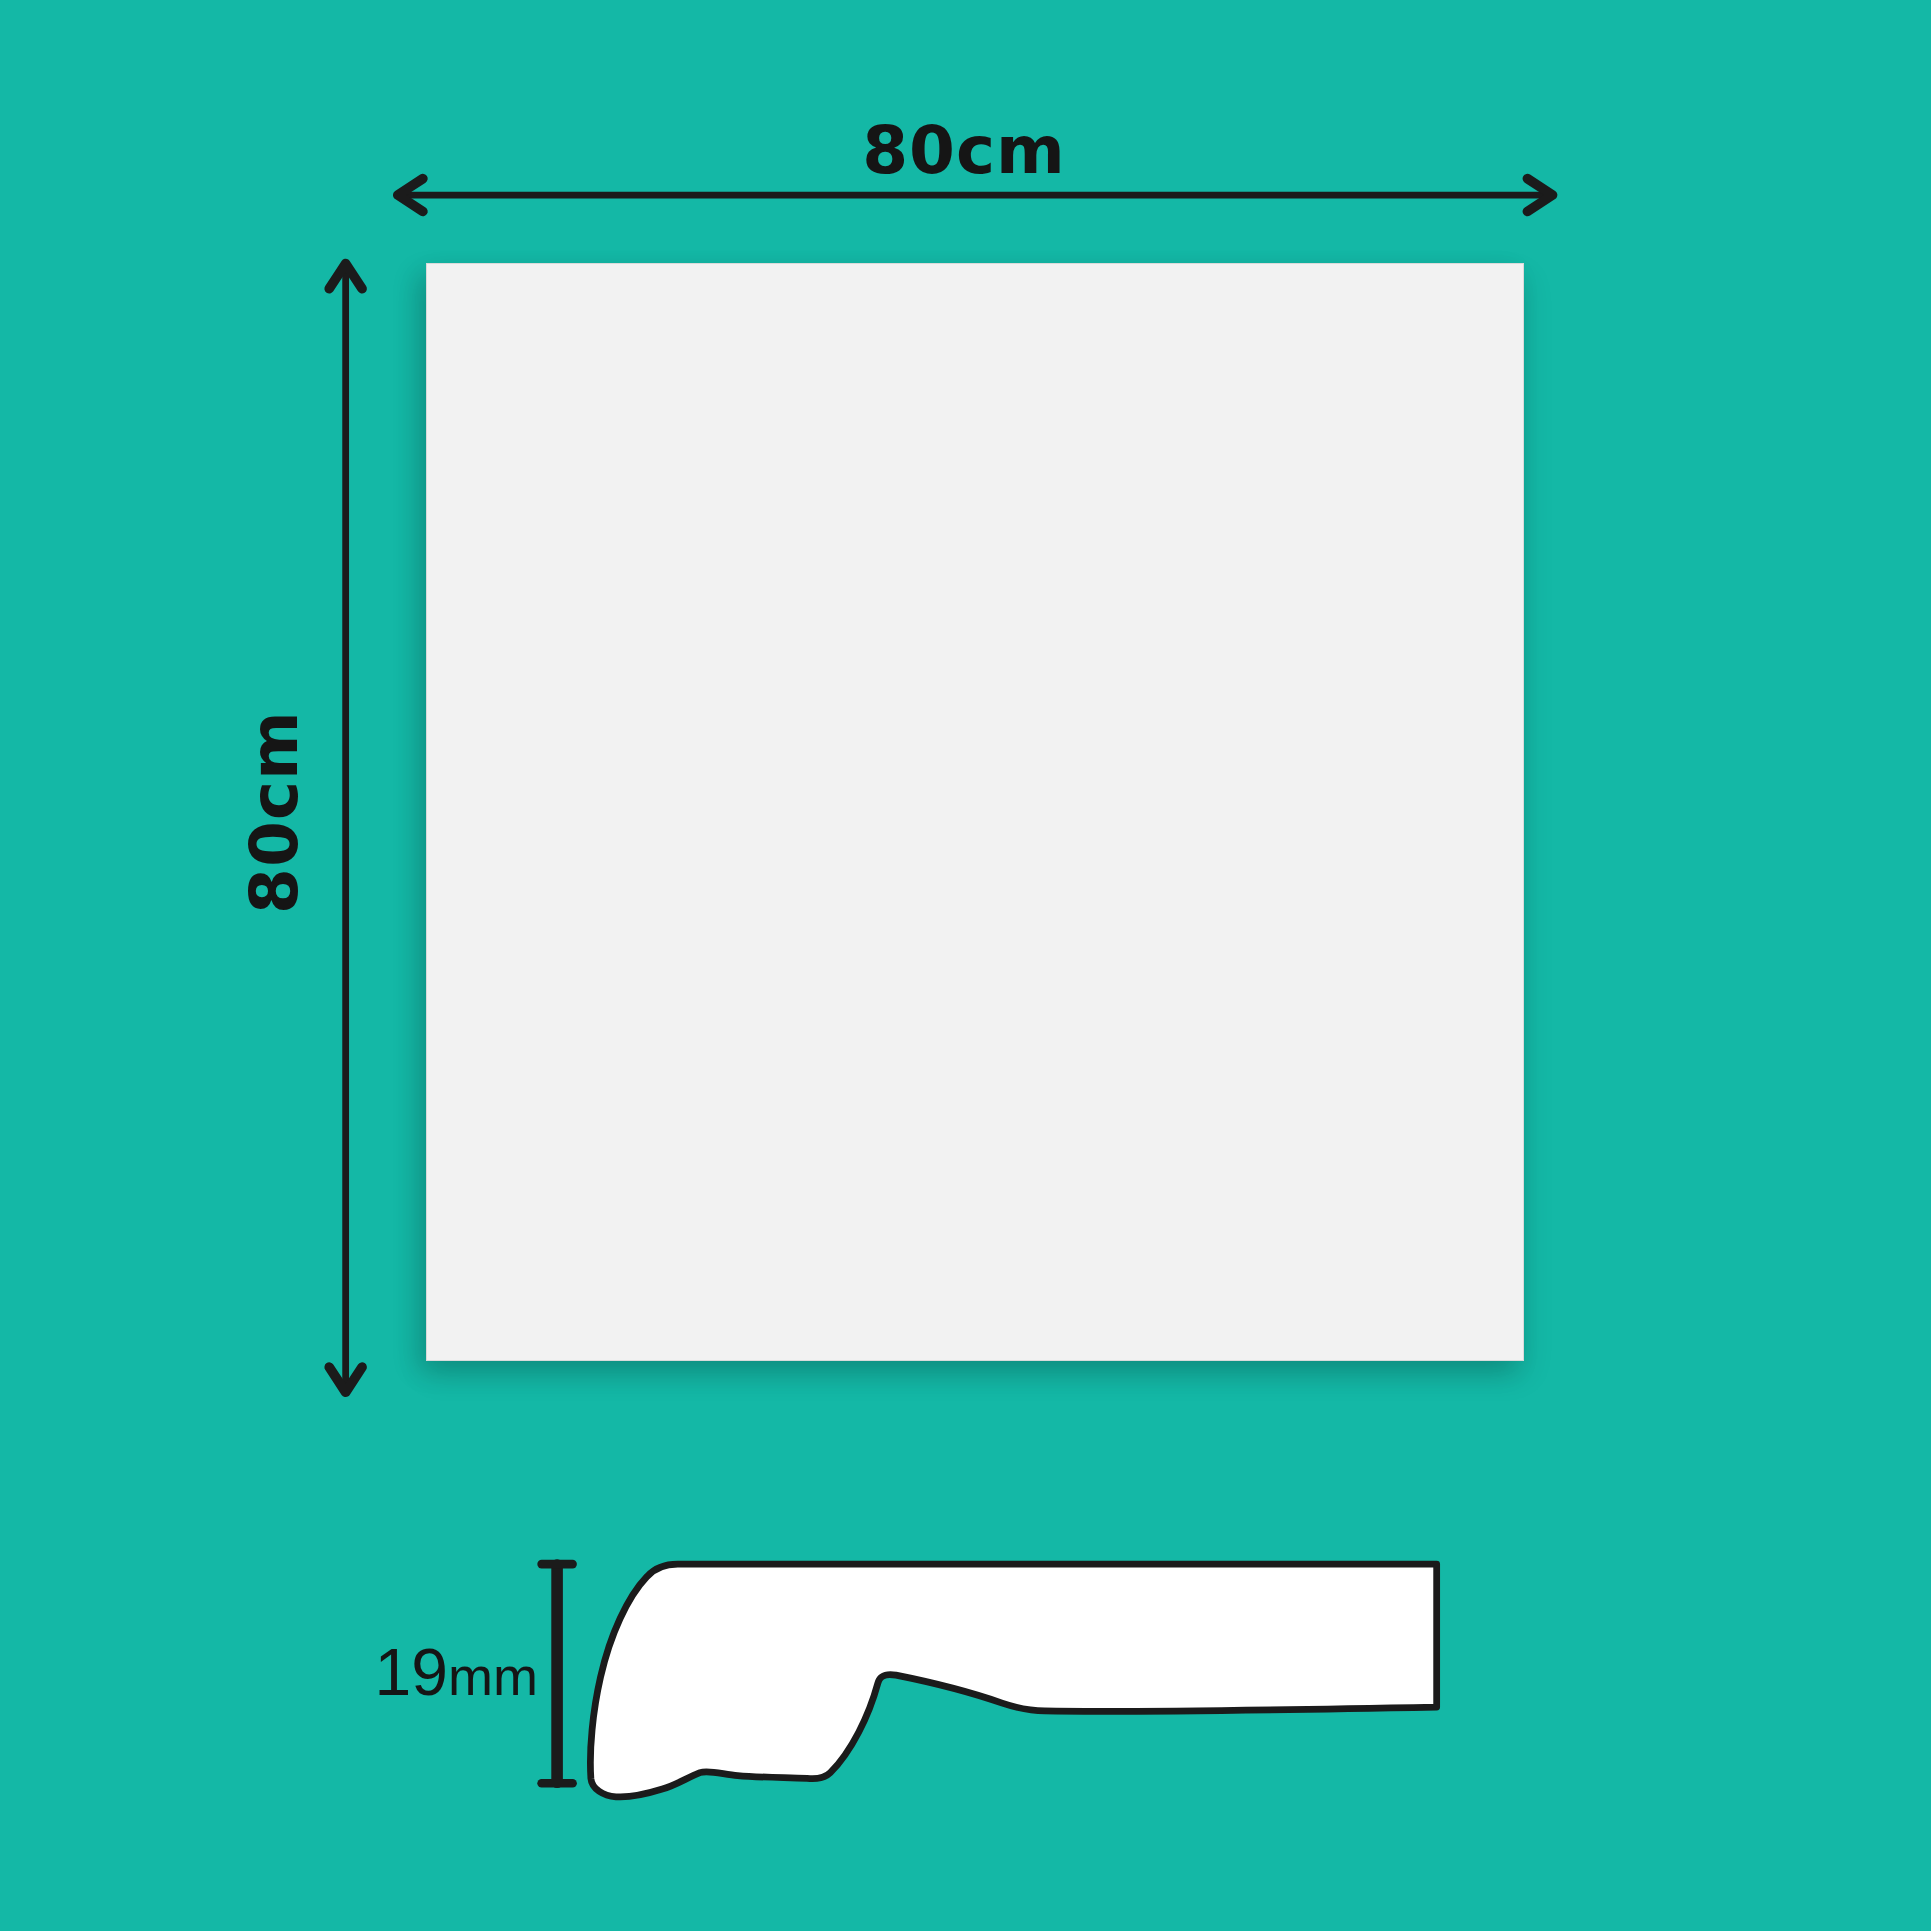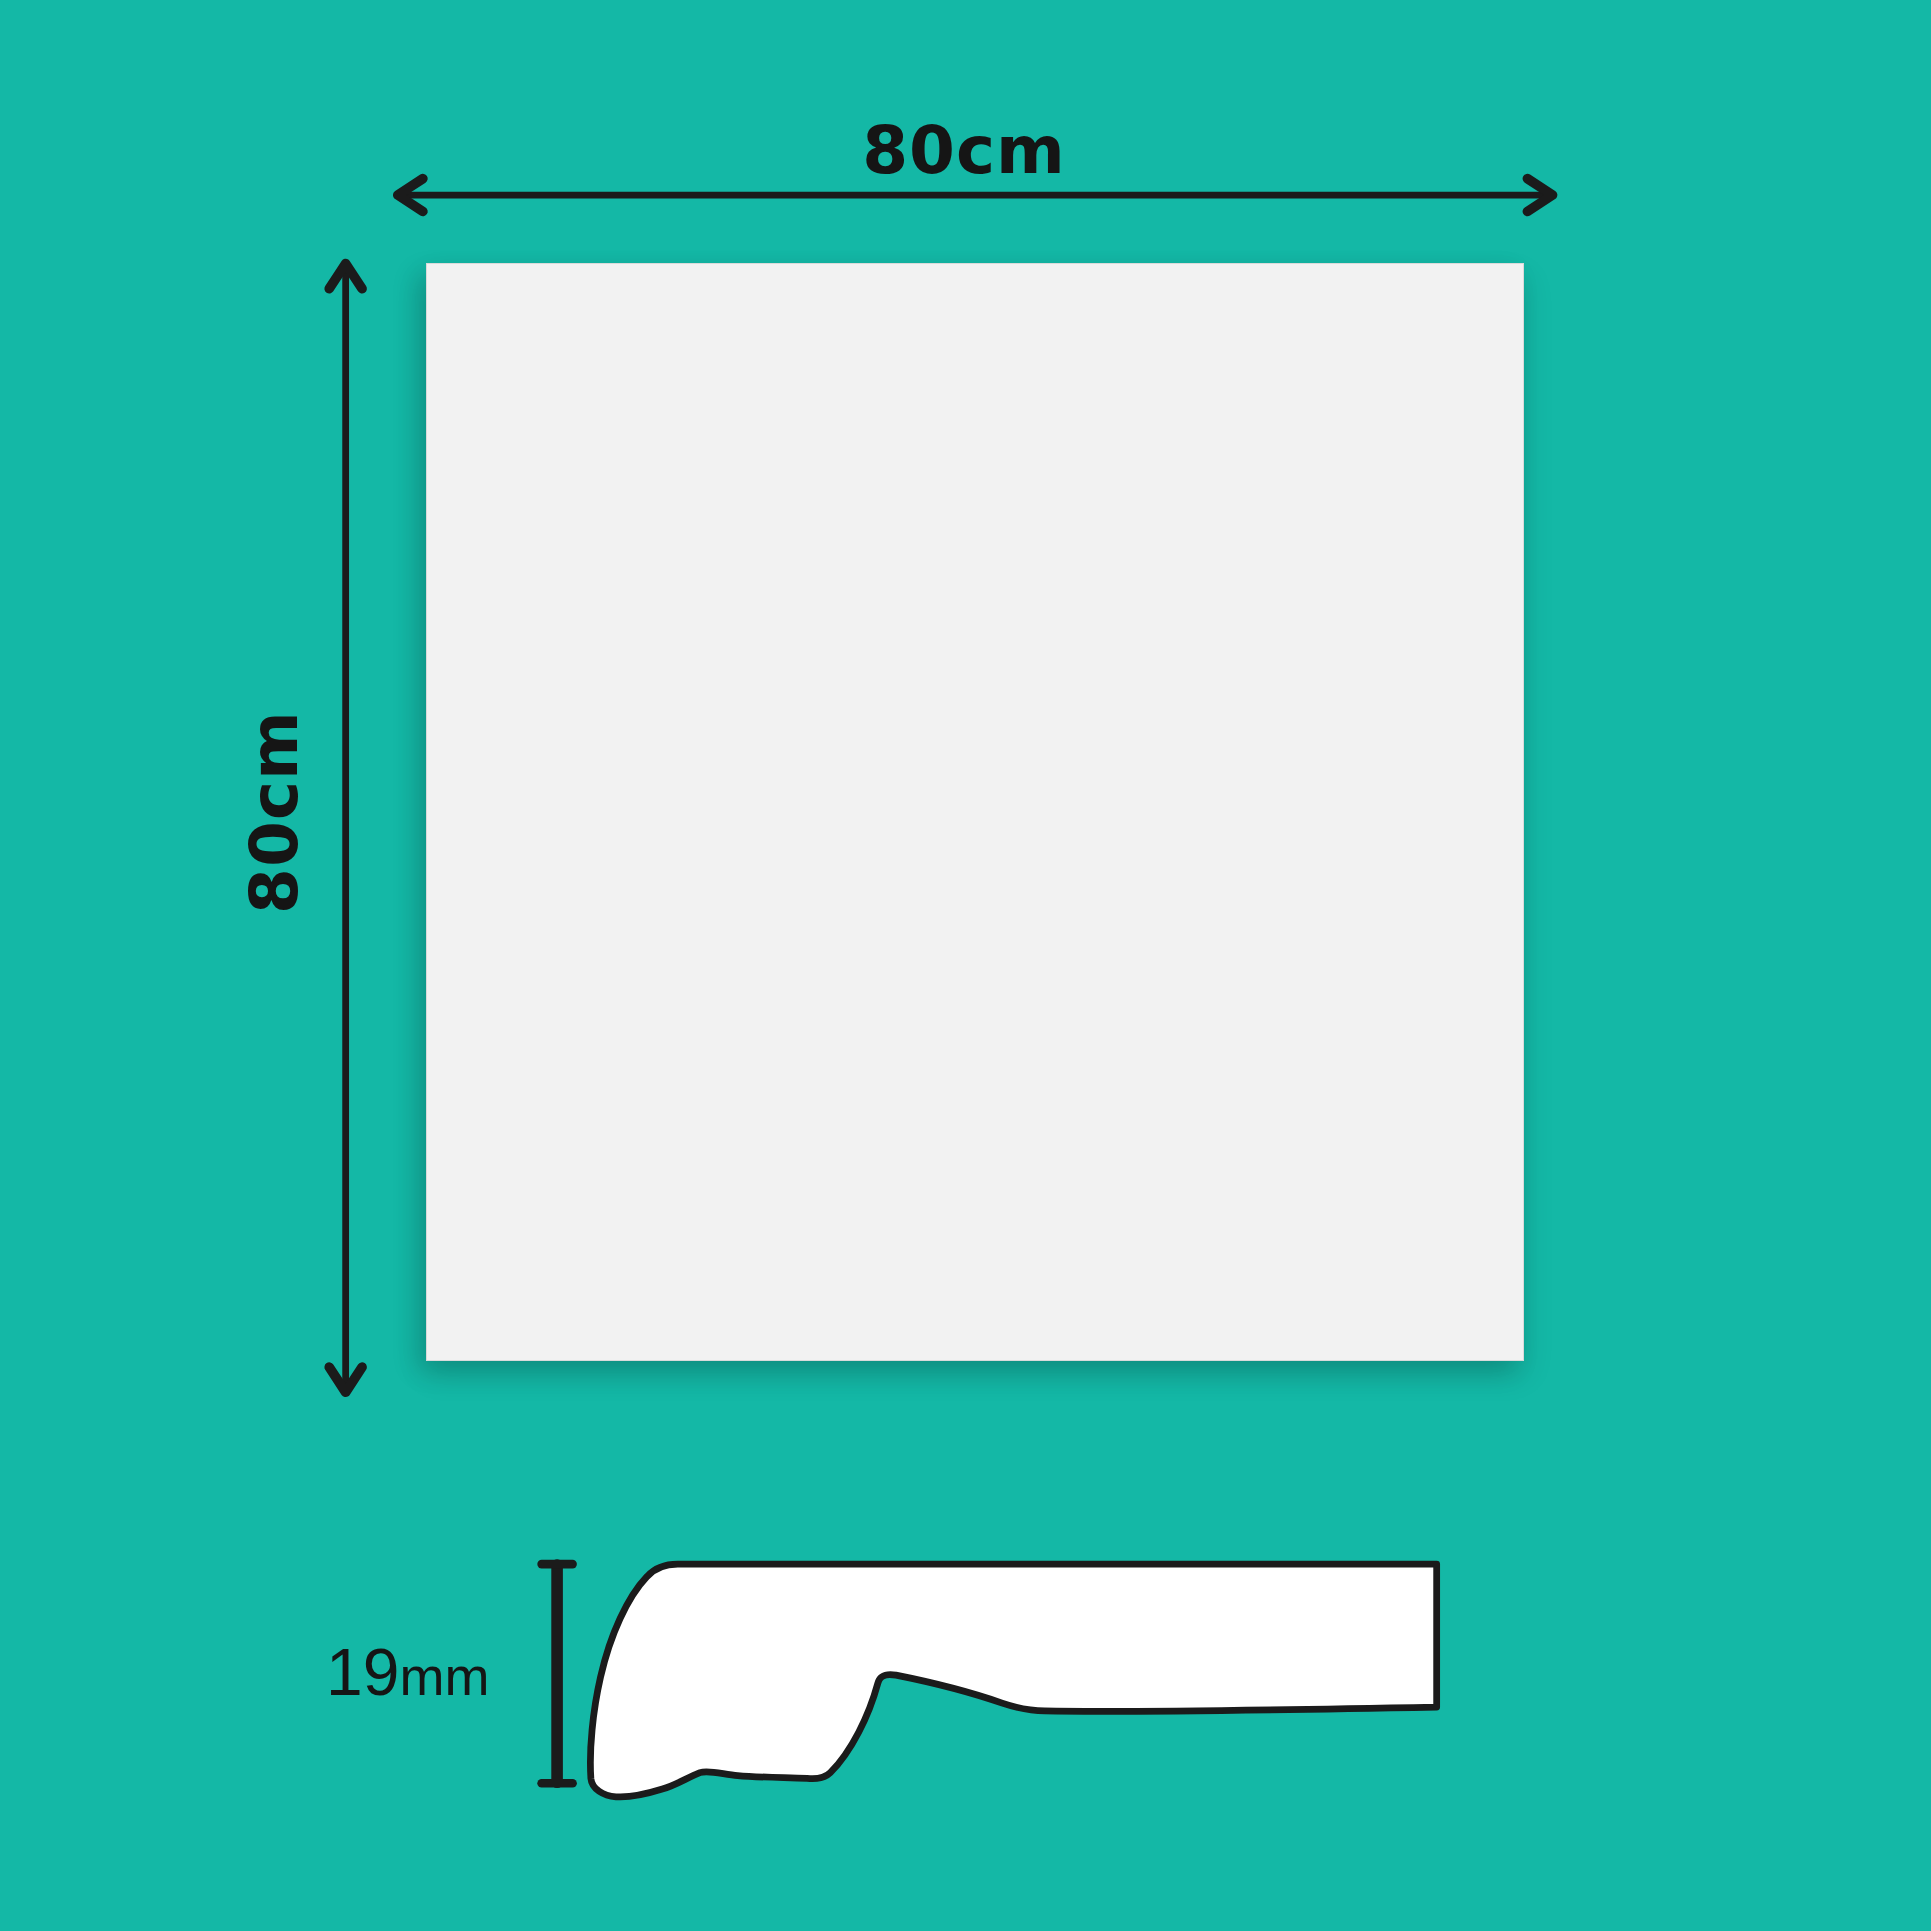--- a/index.html
+++ b/index.html
@@ -51,21 +51,21 @@
   }
   .dim-label.height {
     left: 275px;
     top: 812px;
     transform: translate(-50%, -50%) rotate(-90deg);
   }
   .dim-label.thickness {
     left: 326px;
     top: 1639px;
     width: 212px;
-    text-align: left;
+    text-align: right;
     font-weight: 400;
     font-size: 66px;
     letter-spacing: 0;
     font-family: "Liberation Sans", "DejaVu Sans", sans-serif;
   }
   .dim-label.thickness .unit {
     font-size: 54px;
     font-weight: 400;
   }
 </style>

